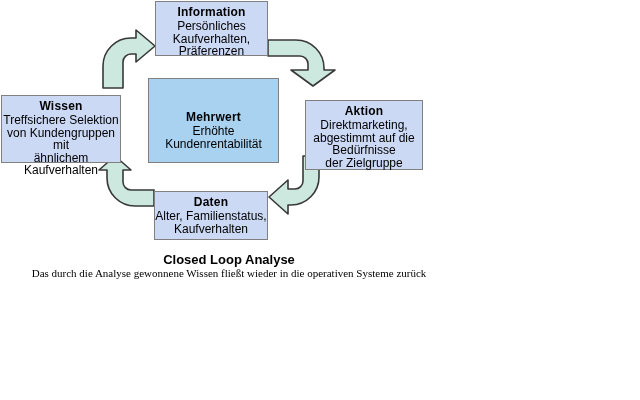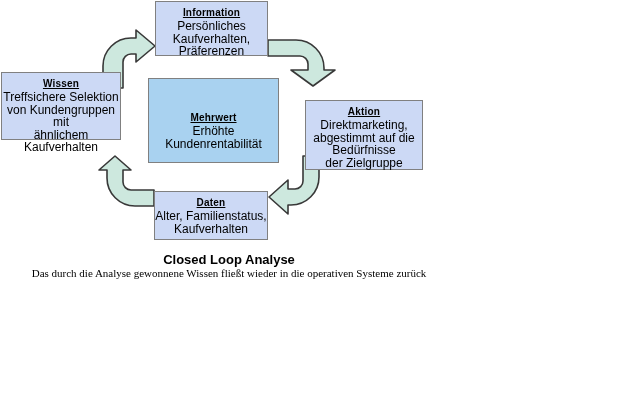--- a/index.html
+++ b/index.html
@@ -16,33 +16,32 @@
   }
   .node {
     position:absolute;
     background:#ccd9f5;
     border:1px solid #808080;
     box-sizing:border-box;
     text-align:center;
     z-index:2;
   }
   .node .title {
-    font-size:10px;
+    font-size:12px;
     font-weight:bold;
     line-height:15px;
     padding-top:3px;
     letter-spacing:0.2px;
-    text-decoration:underline;
   }
   .node .line {
     font-size:12px;
     line-height:12.5px;
   }
   .node.information { left:155px; top:1px;  width:113px; height:55px; }
-  .node.wissen      { left:1px;   top:72px; width:120px; height:68px; }
+  .node.wissen      { left:1px;   top:95px; width:120px; height:68px; }
   .node.aktion      { left:305px; top:100px; width:118px; height:70px; }
   .node.daten       { left:154px; top:191px;width:114px; height:49px; }
   .node.mehrwert    { left:148px; top:78px; width:131px; height:85px; background:#a9d2f0; }
   .node.mehrwert .title { padding-top:31px; }
   .caption {
     position:absolute; left:3px; top:252px; width:452px;
     text-align:center; z-index:2;
   }
   .caption .t { font-size:13px; font-weight:bold; line-height:15px; }
   .caption .s { font-size:11px; line-height:13px;font-family:Liberation Serif, serif; }

